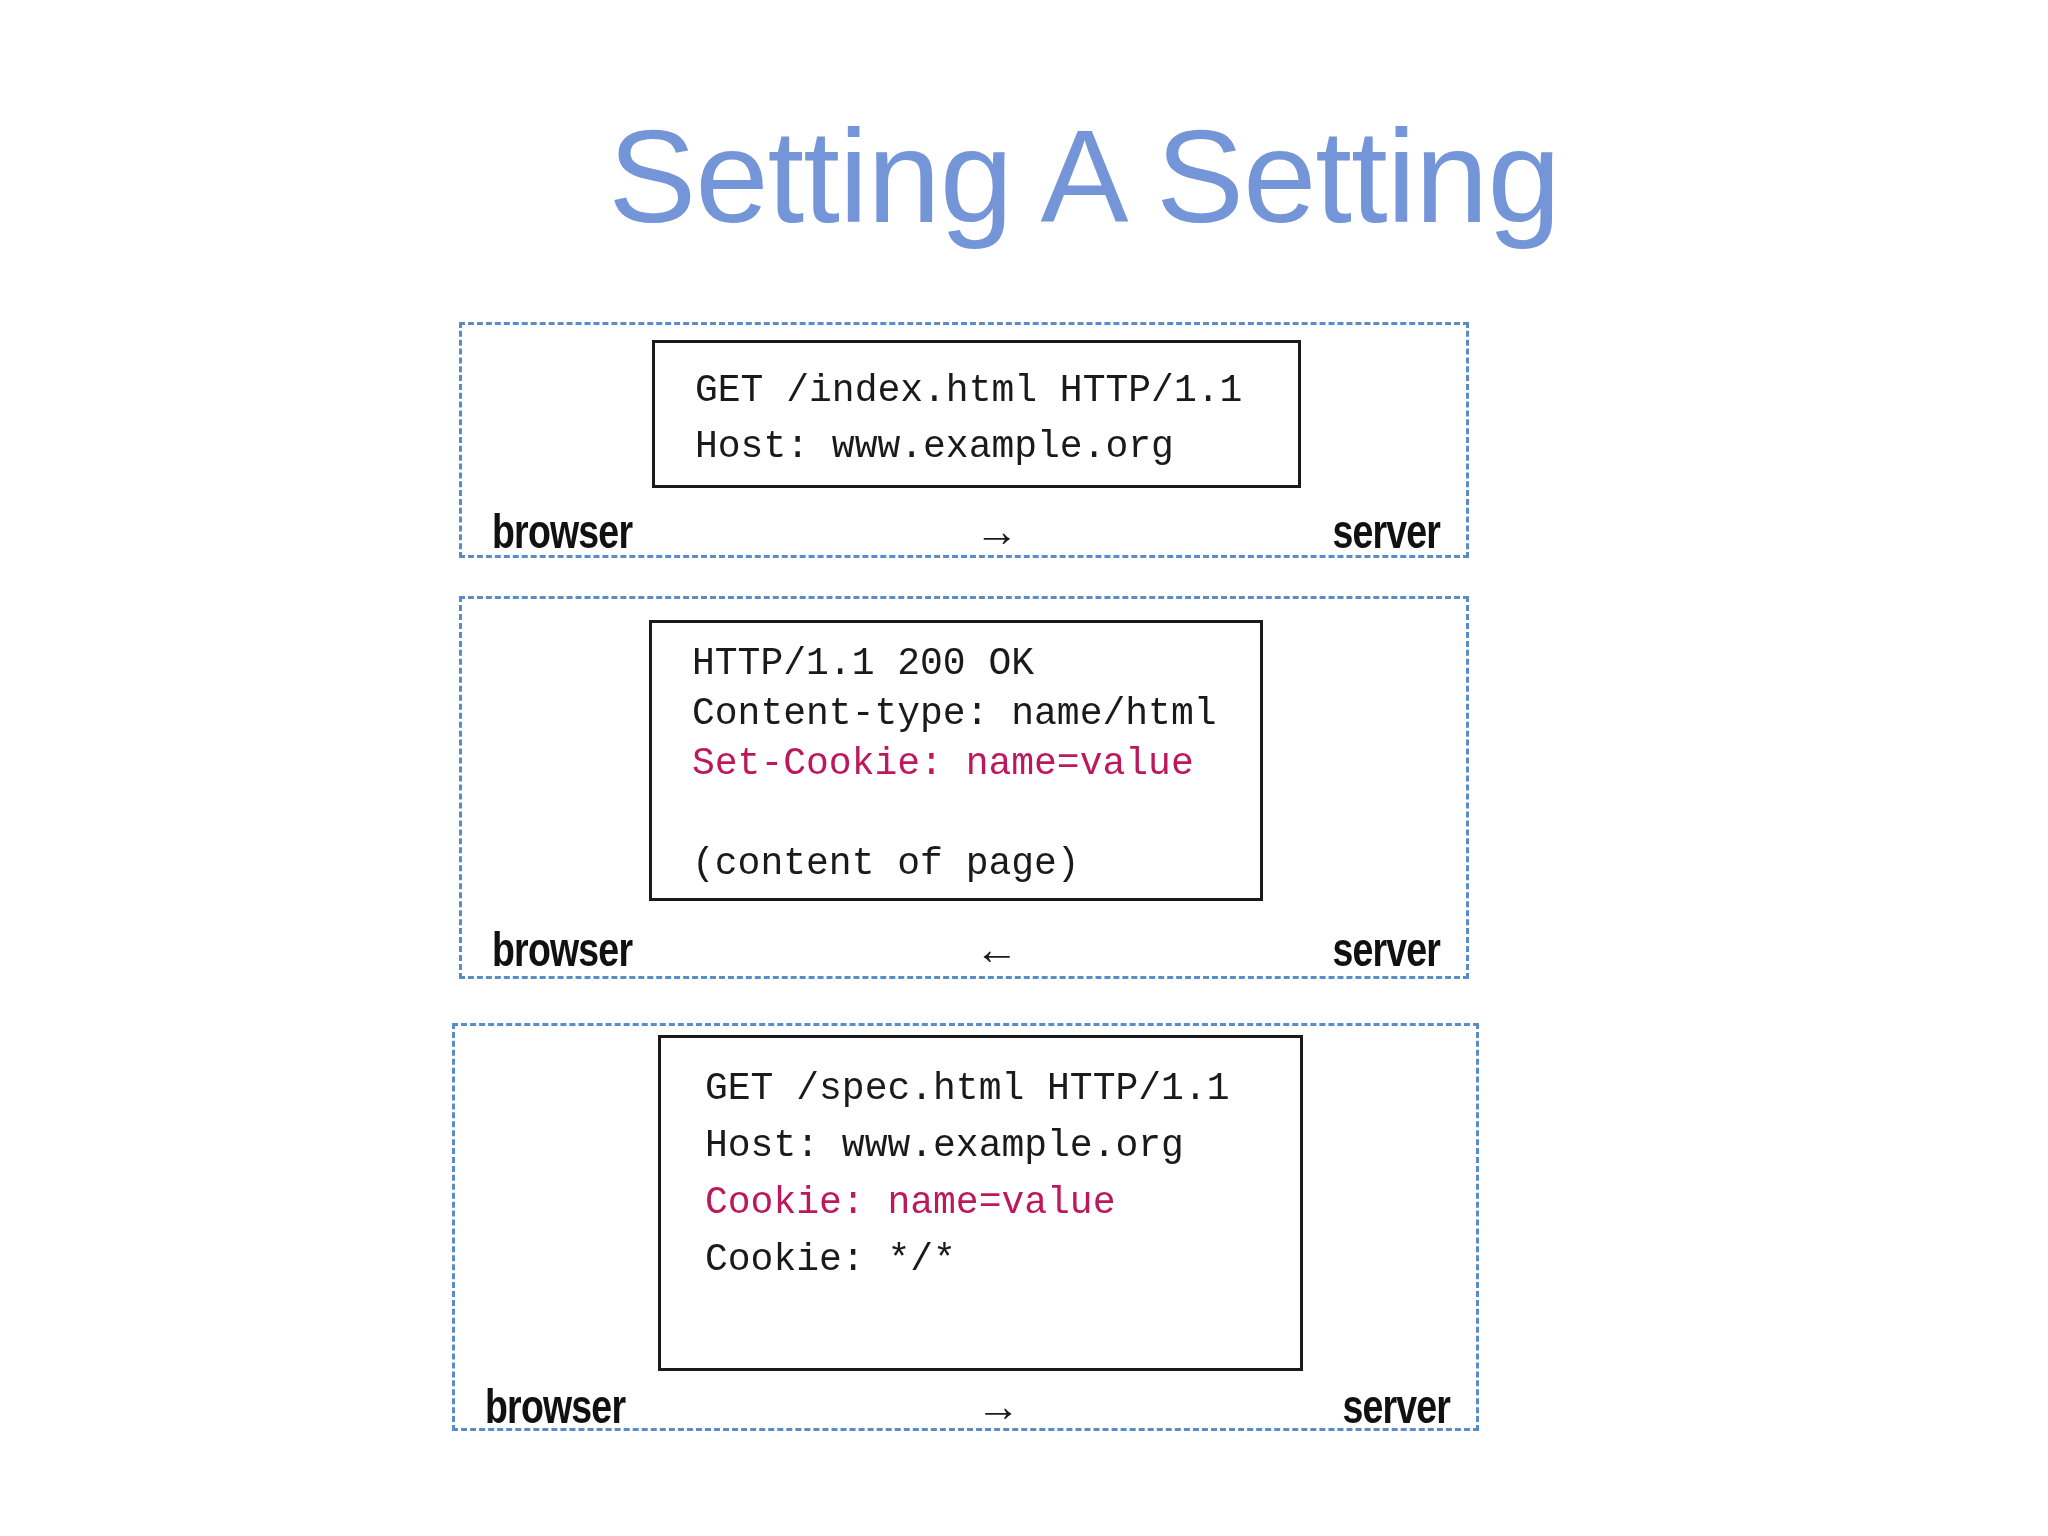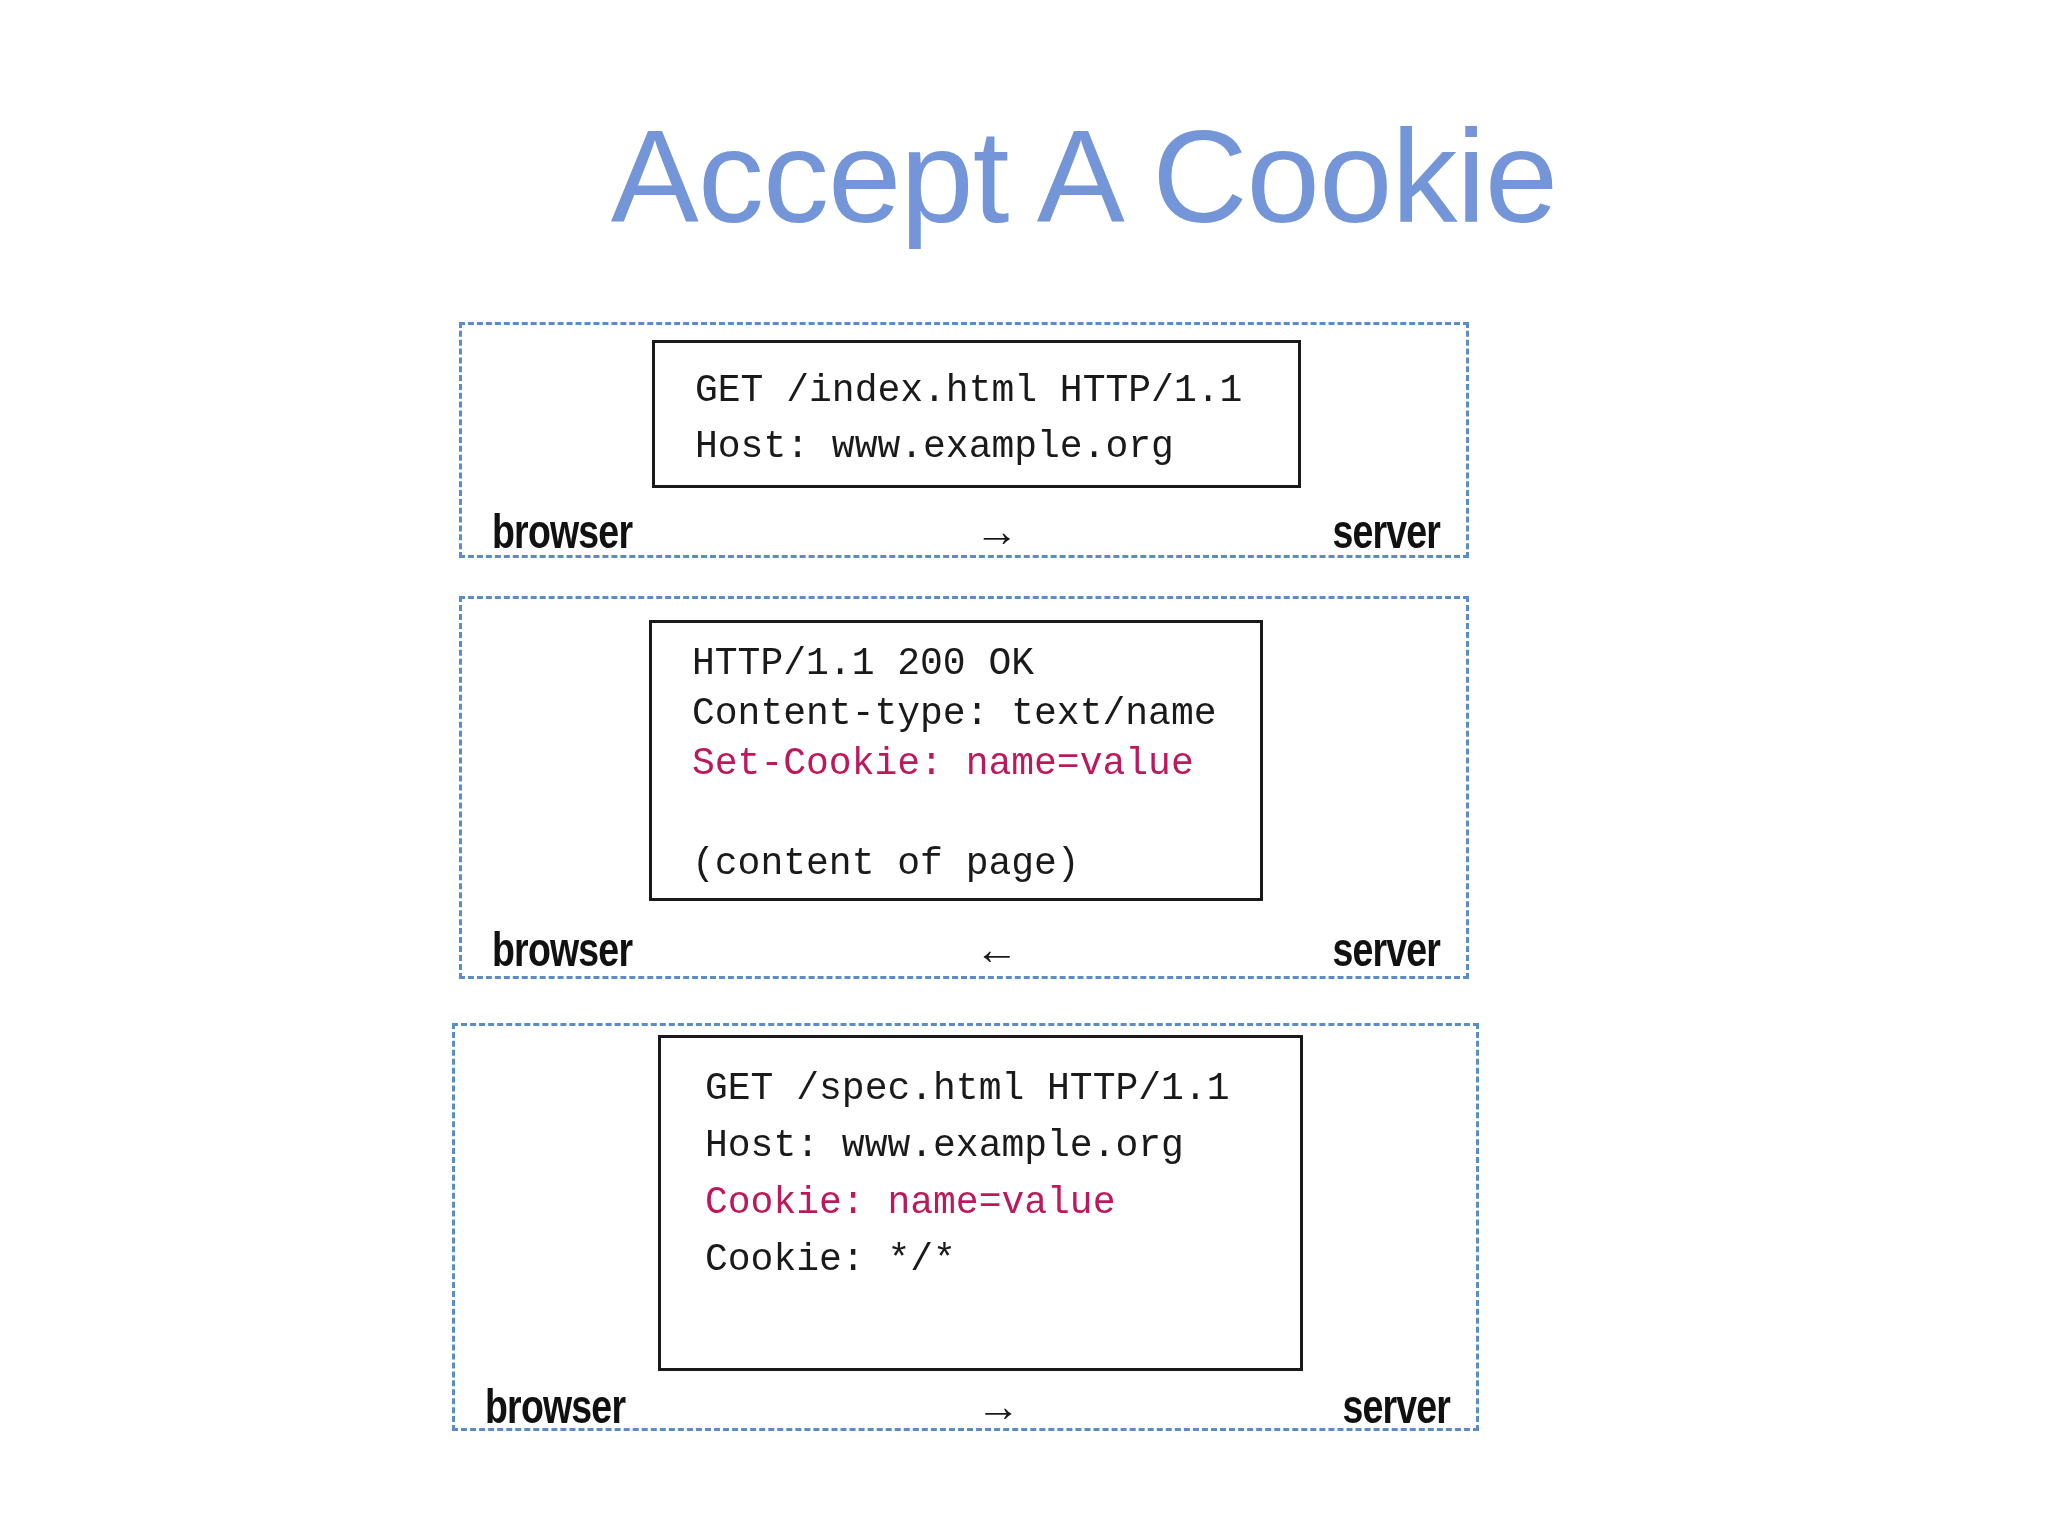--- a/index.html
+++ b/index.html
@@ -92,38 +92,38 @@
     font-weight: 400;
     color: #1a1a1a;
     transform: translateX(10px);
   }
 </style>
 </head>
 <body>
 
 <div id="slide">
 
-  <div class="slide-title">Accept A Cookie</div>
+  <div class="slide-title">Setting A Setting</div>
 
   <div class="panel" id="panel-1">
     <div class="msg-box">
       <div class="line">GET /index.html HTTP/1.1</div>
       <div class="line">Host: www.example.org</div>
     </div>
     <div class="endpoint-row">
       <span class="endpoint-label left">browser</span>
       <span class="arrow">→</span>
       <span class="endpoint-label right">server</span>
     </div>
   </div>
 
   <div class="panel" id="panel-2">
     <div class="msg-box">
       <div class="line">HTTP/1.1 200 OK</div>
-      <div class="line">Content-type: text/name</div>
+      <div class="line">Content-type: name/html</div>
       <div class="line green">Set-Cookie: name=value</div>
       <div class="line"> </div>
       <div class="line">(content of page)</div>
     </div>
     <div class="endpoint-row">
       <span class="endpoint-label left">browser</span>
       <span class="arrow">←</span>
       <span class="endpoint-label right">server</span>
     </div>
   </div>

